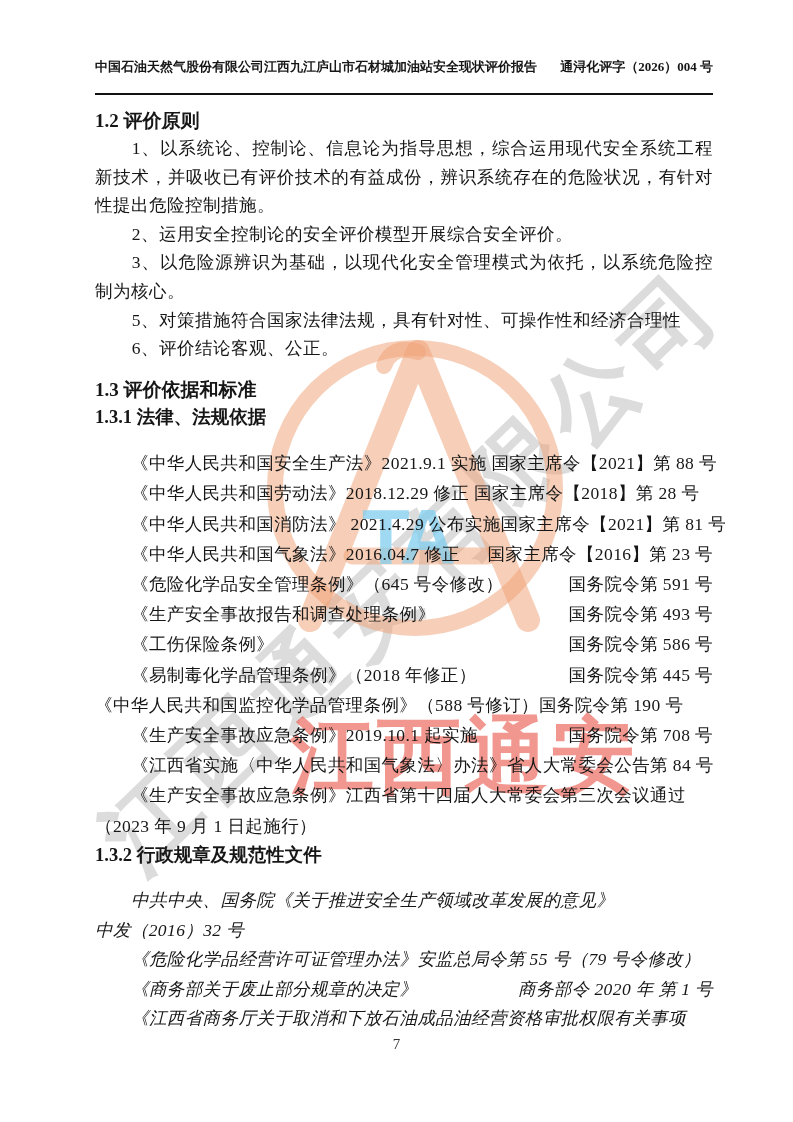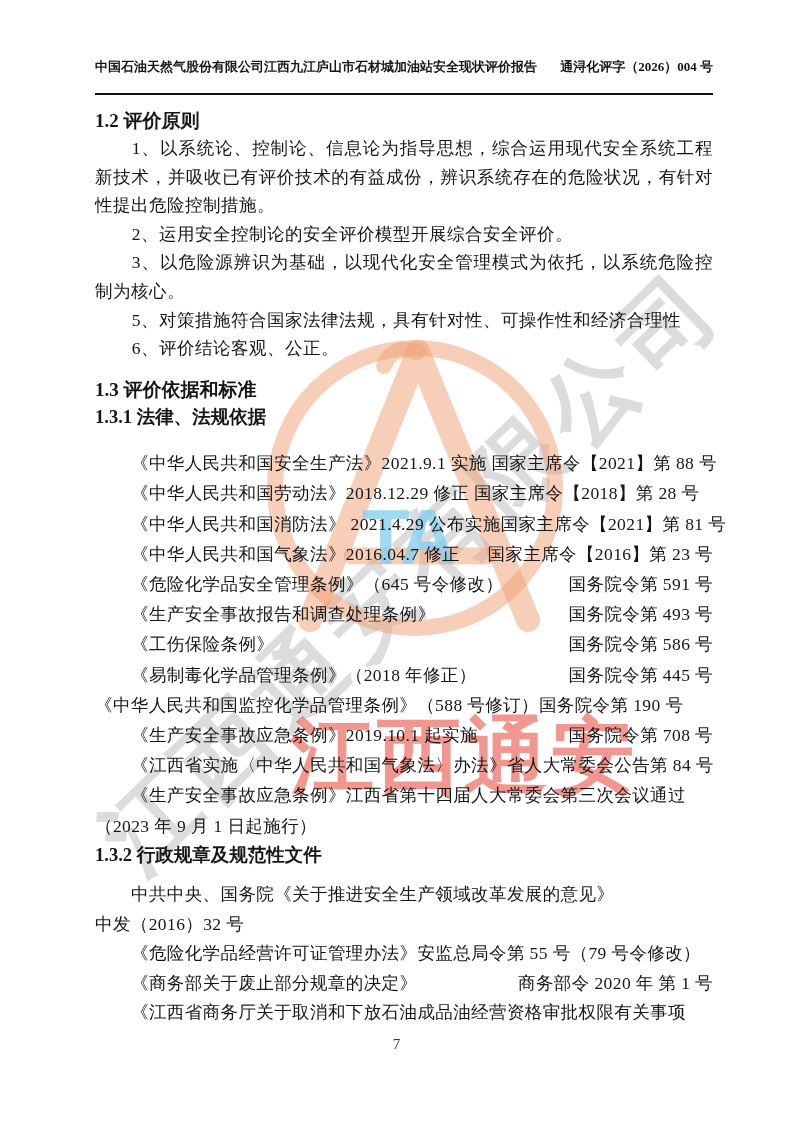--- a/index.html
+++ b/index.html
@@ -48,21 +48,21 @@
     margin:0;font-size:17.5px;line-height:28.6px;
     text-indent:2.1em;text-align:justify;letter-spacing:0.5px;
   }
   .rows131{margin-top:19px;}
   .row{
     display:flex;justify-content:space-between;
     font-size:17.5px;line-height:30.2px;
     white-space:nowrap;letter-spacing:0.4px;
   }
   .rows132 .row{line-height:29.5px;}
-  .rows132{margin-top:13px;}
+  .rows132{margin-top:19px;font-style:italic;}
   .row.ind{padding-left:36px;}
   .rr:empty{display:none;}
   .footer{
     position:absolute;top:1036px;left:0;width:793px;
     text-align:center;font-size:15px;color:#333;z-index:2;
   }
 </style>
 </head>
 <body>
 

